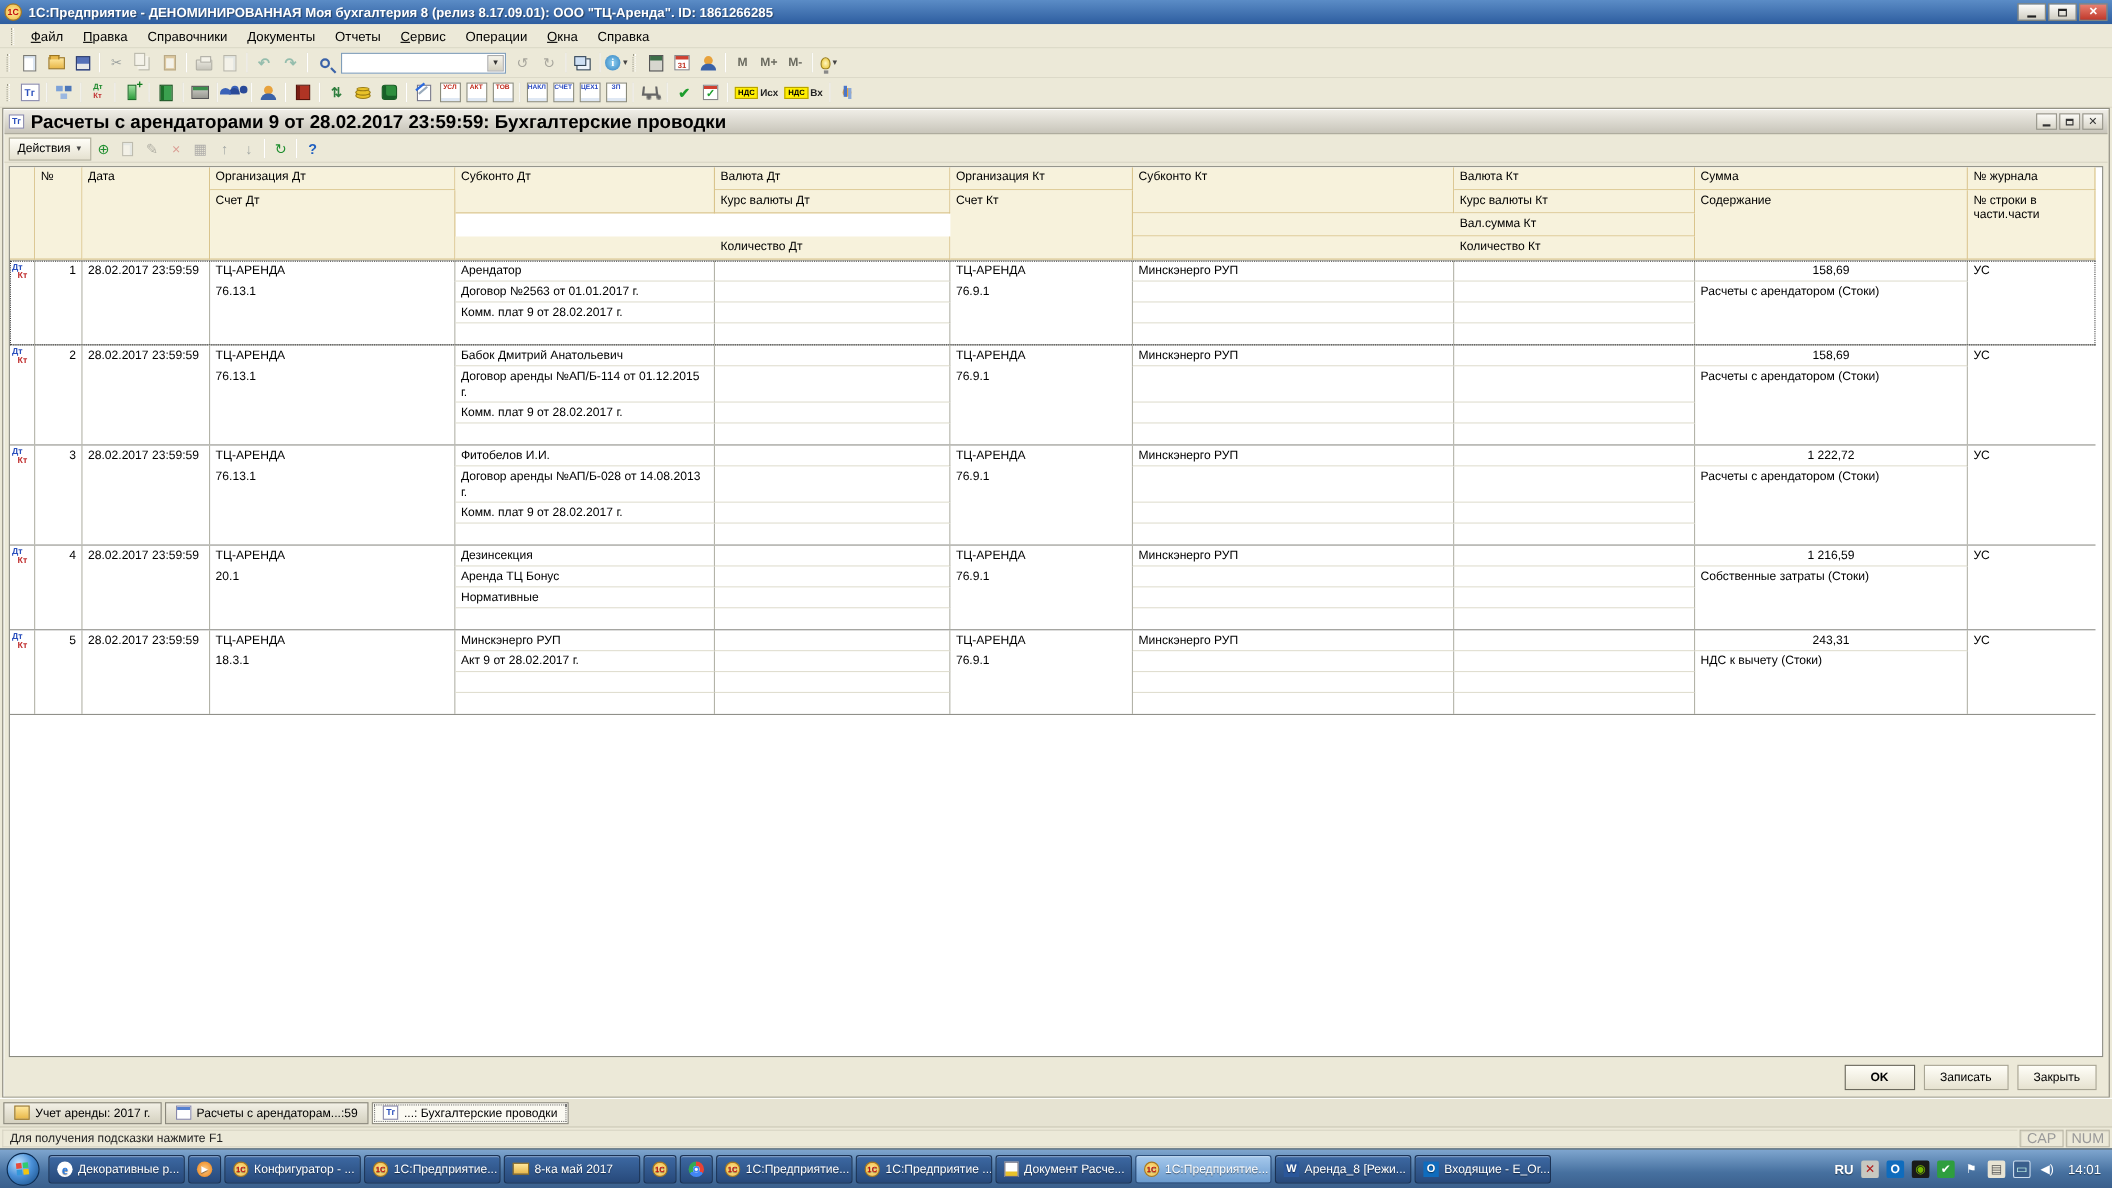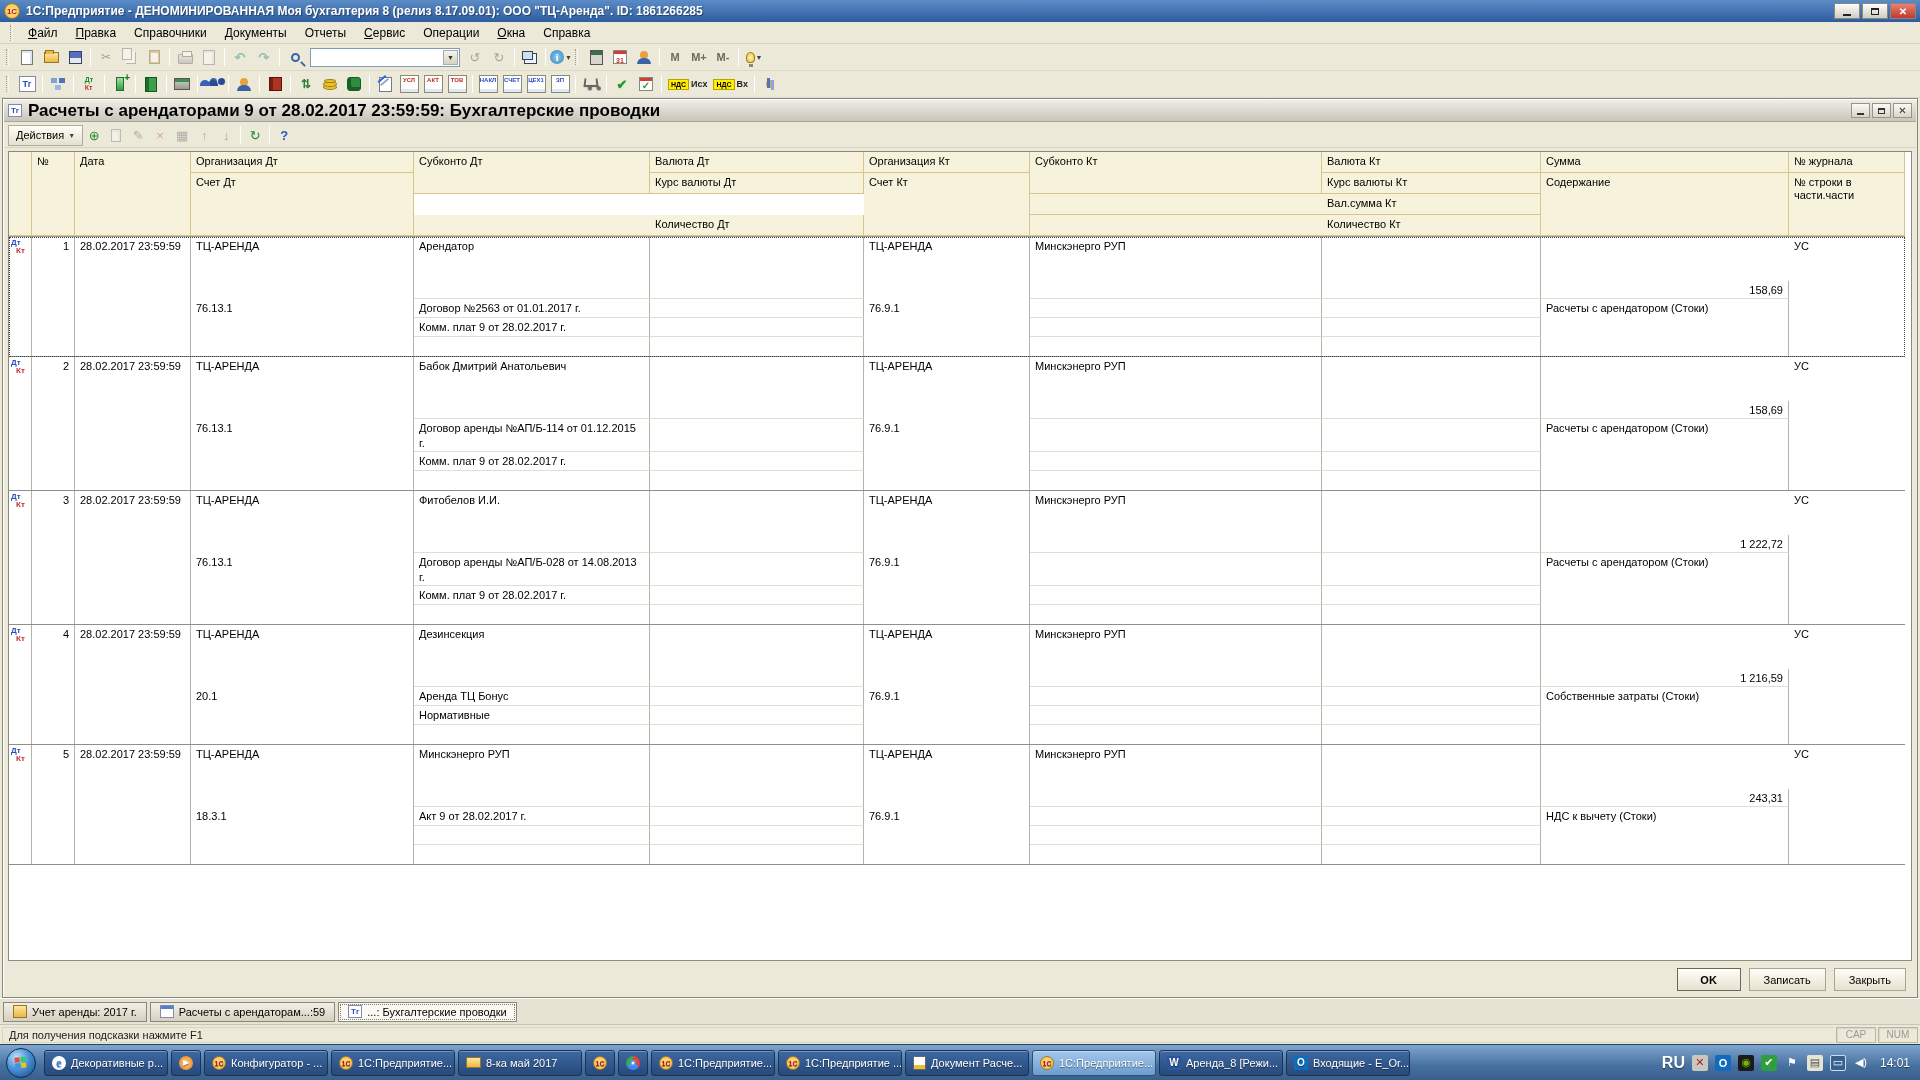--- a/index.html
+++ b/index.html
@@ -122,21 +122,21 @@
   .thead { grid-template-rows:repeat(4,21px); border-bottom:1px solid #9a9a8e; }
   .hc { background:#f7f2dc; border-right:1px solid #d9c48c; border-bottom:1px solid #d9c48c; padding:3px 5px 0 5px; overflow:hidden; line-height:13px; }
   .hc.last { border-right:1px solid #d9c48c; }
   .ind-dt { padding-left:241px; }
   .ind-kt { padding-left:297px; }
   .trow { grid-template-rows:repeat(4,minmax(19px,auto)); border-bottom:1px solid #90908a; position:relative; }
   .trow.sel { outline:1px dotted #444; outline-offset:-1px; }
   .sc { padding:2px 5px 0 5px; border-right:1px solid #b3b3a8; overflow:hidden; line-height:15px; }
   .sc.lb { border-bottom:1px solid #e0ded0; }
   .sc.num { text-align:right; }
-  .sc.sum { text-align:right;margin-top:44px; }
+  .sc.sum { text-align:center; }
   .cicon { position:relative; font-size:8px; font-weight:bold; line-height:8px; padding:2px 1px; }
   .cicon .dt { color:#2b50bd; position:absolute; left:2px; top:2px; }
   .cicon .kt { color:#c03030; position:absolute; left:7px; top:10px; }
 
   
   .btnrow { position:absolute; left:1px; right:1px; bottom:1px; height:33px; display:flex; align-items:center; justify-content:flex-end; gap:8px; padding-right:10px; background:#ece9d8; }
   .fbtn { min-width:64px; height:23px; padding:0 14px; background:linear-gradient(#fffef8,#e6e2d0);
     border:1px solid #a8a594; display:flex; align-items:center; justify-content:center; font-size:11px; }
   .fbtn.default { border:1px solid #6a685c; font-weight:bold; }
 
@@ -148,21 +148,21 @@
   .ti { width:14px; height:13px; flex:none; }
   .ti-y { background:linear-gradient(#ffe79c,#e8b84a); border:1px solid #9a7420; }
   .ti-b { background:#fff; border:1px solid #88a; box-shadow:inset 0 3px 0 #5580d0; }
   .ti-tg { background:#fff; border:1px solid #88a; color:#2b50bd; font-size:8px; font-weight:bold; text-align:center; line-height:11px; }
 
   
   .statusbar { position:absolute; left:0; top:1024px; width:1920px; height:20px; background:#ece9d8; border-top:1px solid #c8c5b4;
     display:flex; align-items:center; padding:0 2px; }
   .stext { flex:1; padding-left:6px; color:#222; border:1px solid #d8d5c4; border-right:none; height:16px; line-height:15px; }
   .skey { width:40px; height:16px; border:1px solid #b8b5a4; box-shadow:inset 1px 1px 1px rgba(0,0,0,.08); color:#999;
-    display:flex; align-items:center; justify-content:center; margin-left:2px; font-size:10px; }
+    display:flex; align-items:center; justify-content:center; margin-left:2px; font-size:13px; }
 
   
   .taskbar { position:absolute; left:0; top:1044px; width:1920px; height:36px;
     background:linear-gradient(#7fa6cf,#46709f 60%,#3a5f8c); border-top:1px solid #23415f; display:flex; align-items:center; }
   .orb { width:30px; height:30px; border-radius:50%; margin:0 8px 0 6px; flex:none;
     background:radial-gradient(circle at 35% 30%, #bfe3ff, #4a90d8 45%, #14477e); border:1px solid #0c2c52;
     display:flex; align-items:center; justify-content:center; }
   .flag { width:12px; height:12px; transform:rotate(-6deg); display:grid; grid-template-columns:5px 5px; grid-template-rows:5px 5px; gap:1px; }
   .flag i { display:block; } .flag .f1{background:#e74c3c;} .flag .f2{background:#2ecc71;} .flag .f3{background:#3498db;} .flag .f4{background:#f1c40f;}
   .tkbtn { height:26px; border-radius:3px; border:1px solid #1b3254; background:linear-gradient(#3d69a3,#27497a);
@@ -174,21 +174,21 @@
   .tk-1c { width:14px;height:14px;border-radius:50%; background:radial-gradient(#ffe9a0,#f0b93a); color:#c21010; font-size:7px; font-weight:bold; line-height:14px; text-align:center; border:1px solid #a87820; flex:none; }
   .tk-folder { width:15px;height:11px; background:linear-gradient(#ffe79c,#e8b84a); border:1px solid #9a7420; flex:none; }
   .tk-play { width:14px;height:14px;border-radius:50%; background:radial-gradient(#ffd08a,#e87b10); color:#fff; font-size:8px; line-height:14px; text-align:center; flex:none; }
   .tk-chrome { width:14px;height:14px;border-radius:50%; flex:none;
     background:conic-gradient(#ea4335 0 33%, #4285f4 33% 66%, #34a853 66% 100%); position:relative; }
   .tk-chrome::after { content:""; position:absolute; left:4px; top:4px; width:6px; height:6px; border-radius:50%; background:#fff; box-shadow:inset 0 0 0 1.5px #4285f4; }
   .tk-doc { width:13px;height:14px; background:#fff; border:1px solid #667; box-shadow:inset 0 -4px 0 #e8c22a; flex:none; }
   .tk-word { width:14px;height:14px; background:#2b579a; color:#fff; font-weight:bold; font-size:10px; text-align:center; line-height:14px; flex:none; }
   .tk-ol { width:14px;height:14px; background:#0f6cbd; color:#fff; font-weight:bold; font-size:10px; text-align:center; line-height:14px; flex:none; }
   .tray { margin-left:auto; display:flex; align-items:center; gap:7px; padding-right:10px; color:#fff; }
-  .tray .lang { font-size:16px; font-weight:bold; text-shadow:0 1px 1px rgba(0,0,0,.5);padding-left:44px; }
+  .tray .lang { font-size:12px; font-weight:bold; text-shadow:0 1px 1px rgba(0,0,0,.5);padding-left:44px; }
   .trico { width:16px; height:16px; display:flex; align-items:center; justify-content:center; font-size:11px; border-radius:2px; }
   .clock { font-size:12px; text-shadow:0 1px 1px rgba(0,0,0,.5); margin-left:4px; }
 </style>
 </head>
 <body>
 
 <div class="screen">
 
   <div class="titlebar">
     <div class="app-ico">1С</div>

